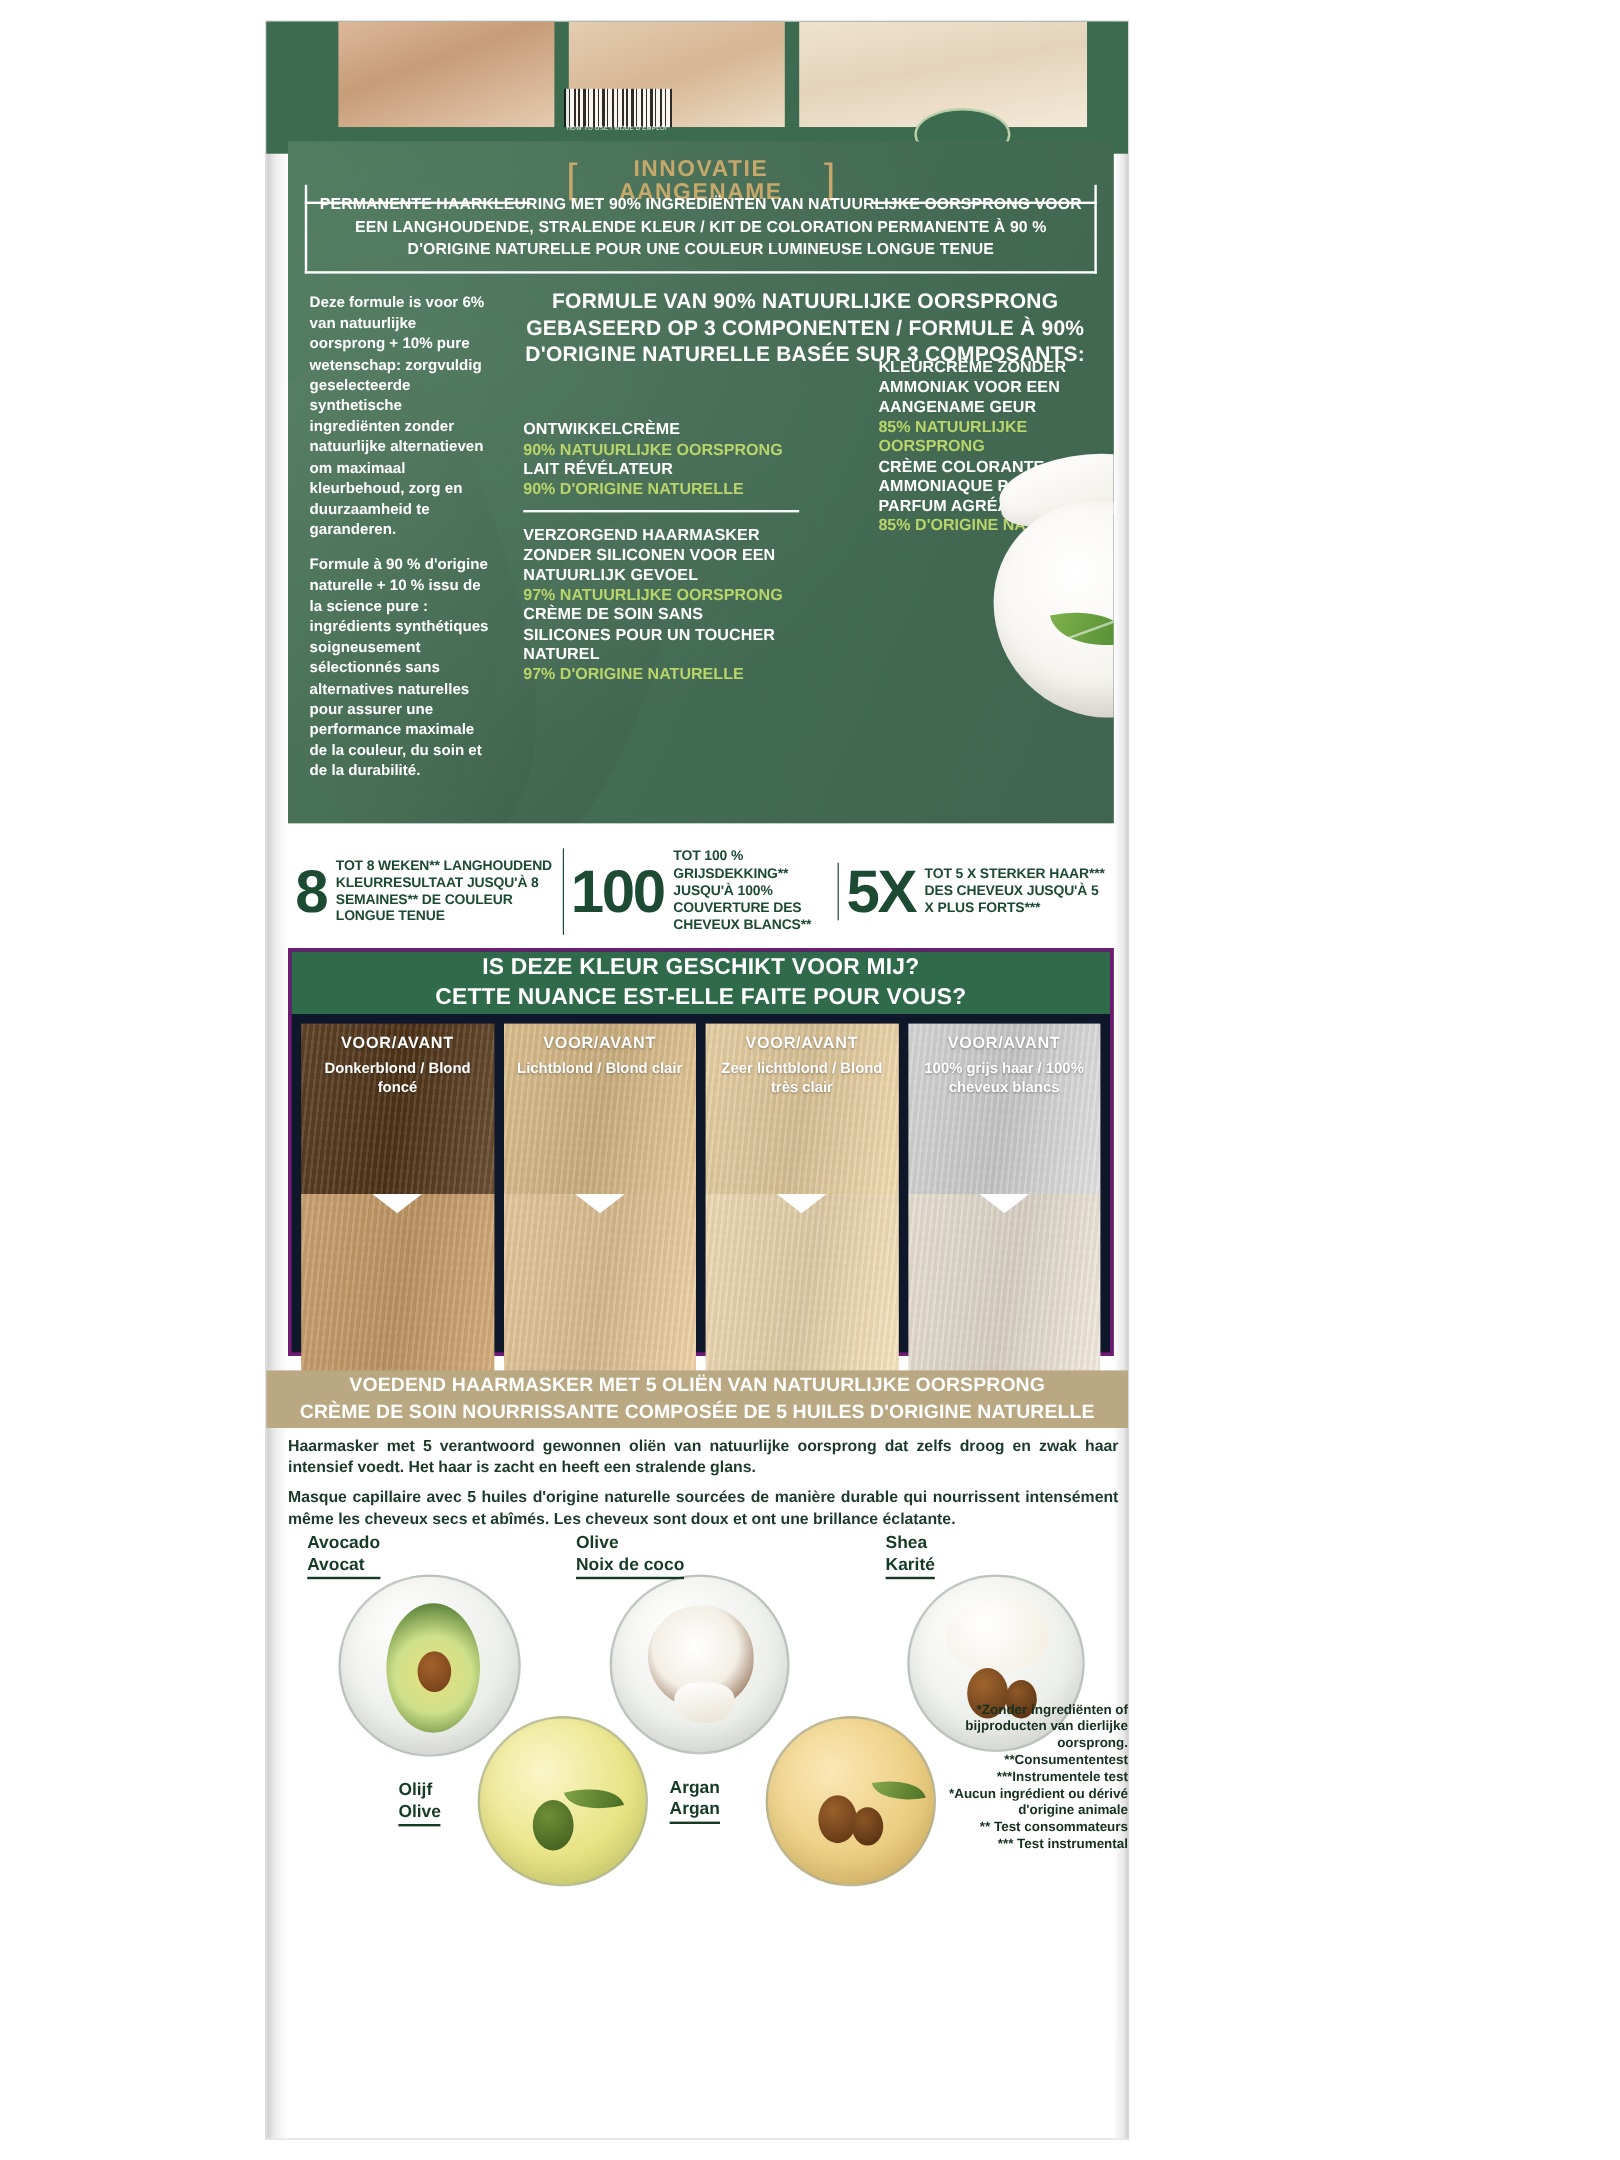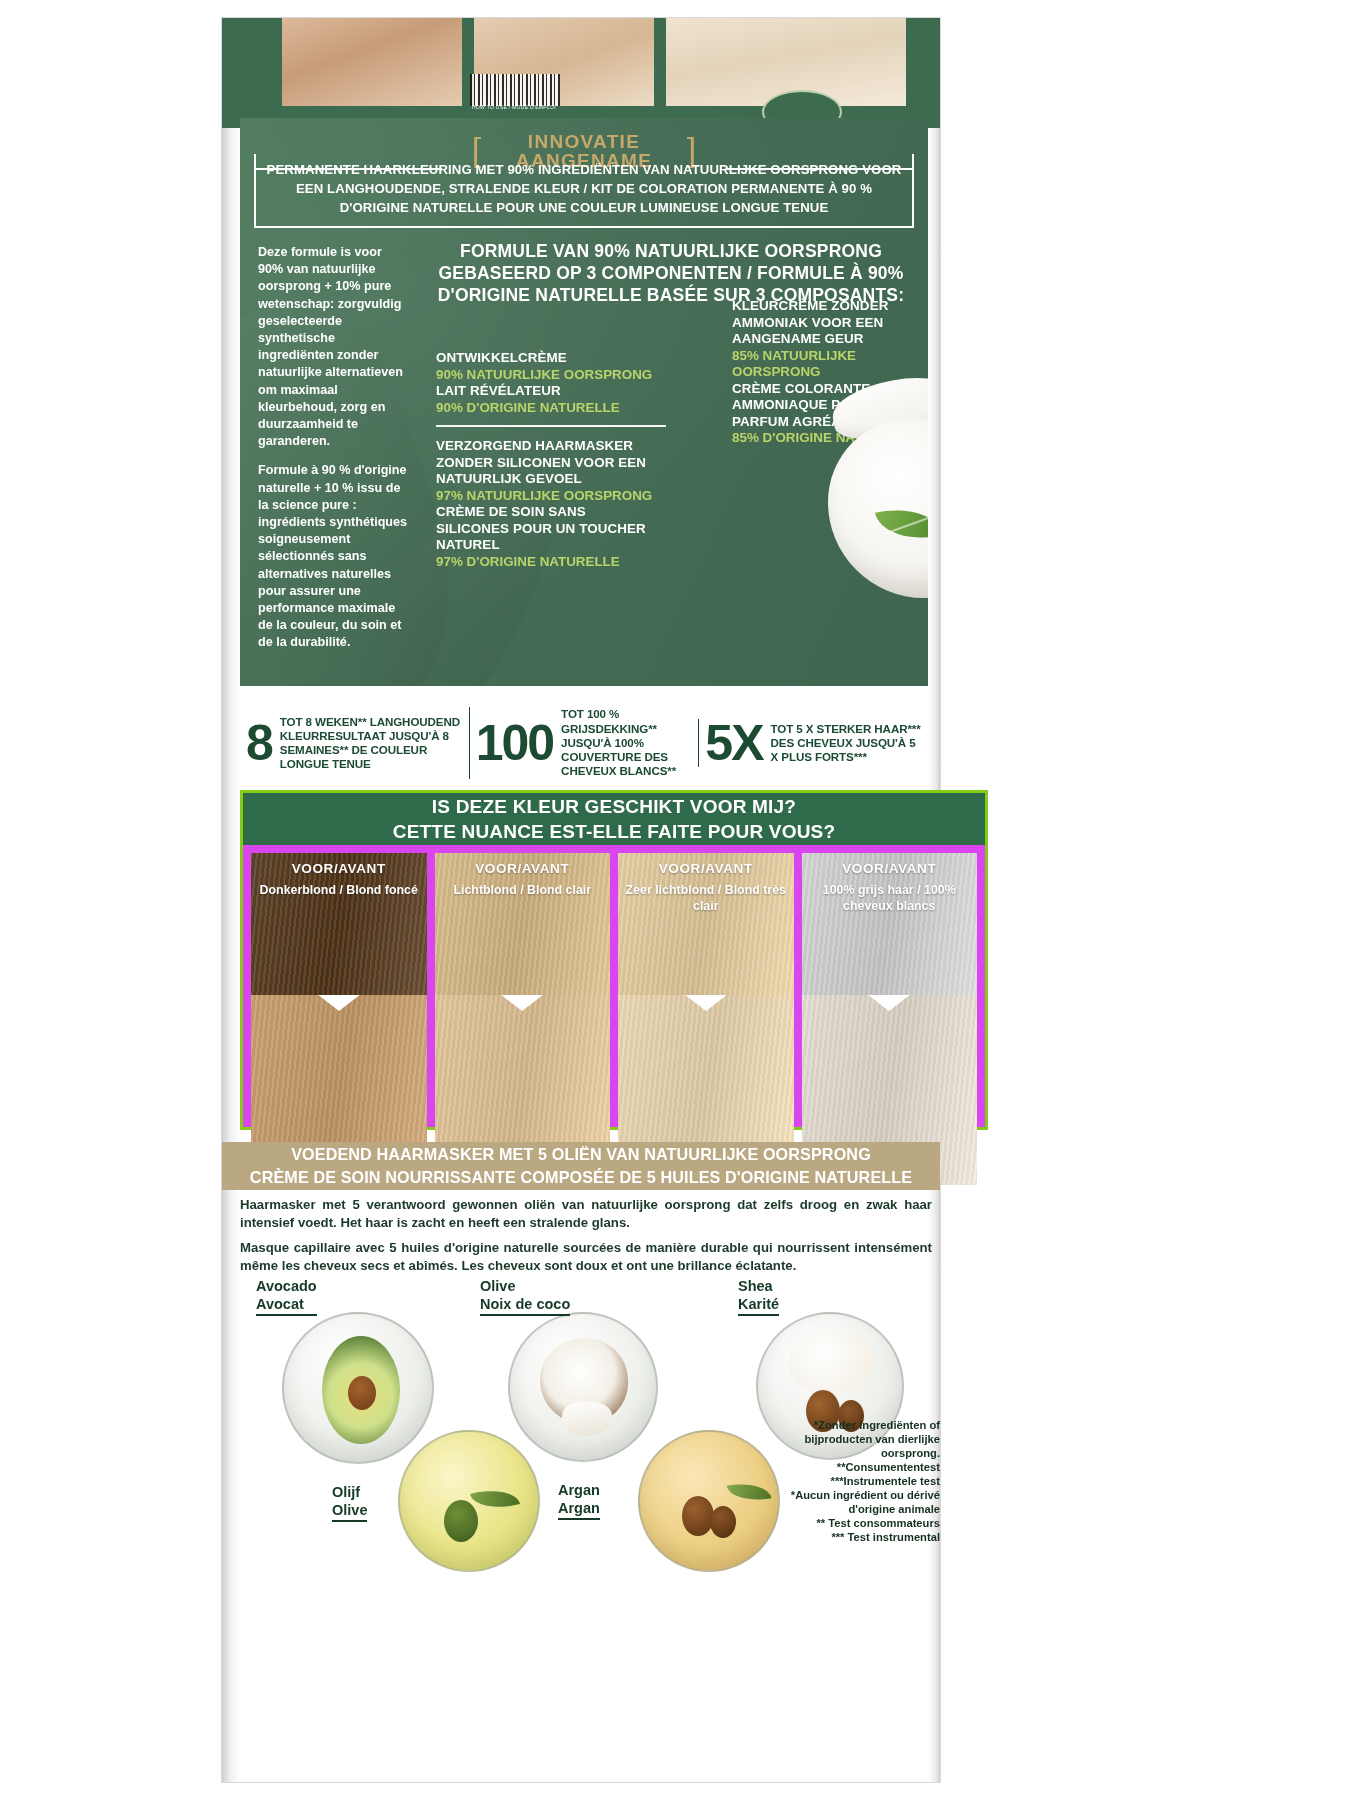--- a/index.html
+++ b/index.html
@@ -171,22 +171,22 @@
     position:absolute; left:240px; top:700px; width:688px; height:86px;
     background:#ffffff; display:flex; align-items:center;
   }
   .stat { flex:1; display:flex; align-items:center; gap:8px; padding:0 6px; }
   .stat + .stat { border-left:1.5px solid #1d4a33; }
   .stat-num { color:#1d4a33; font-weight:800; font-size:50px; line-height:48px; letter-spacing:-2px; }
   .stat-txt { color:#1d4a33; font-weight:700; font-size:11.6px; line-height:14.2px; letter-spacing:-.1px; }
 
   
   .match {
-    position:absolute; left:240px; top:790px; width:748px; height:340px;
-    border:3px solid #84cc16; background:#d946ef;
+    position:absolute; left:240px; top:790px; width:688px; height:340px;
+    border:3px solid #701a75; background:#0f172a;
   }
   .match-head {
     height:52px; background:#2f6a4a; color:#ffffff; text-align:center;
     font-weight:800; font-size:19px; line-height:25px; padding-top:1px;
     letter-spacing:.2px;
   }
   .swatches { display:flex; padding:8px 8px 10px 8px; gap:8px; }
   .sw { flex:1; position:relative; }
   .sw-before { height:142px; position:relative; overflow:hidden; }
   .sw-label {
@@ -280,21 +280,21 @@
         <span class="bracket r">]</span>
         <div class="innov-title">INNOVATIE</div>
         <div class="innov-title">AANGENAME</div>
       </div>
     </div>
 
     <div class="innov-box"></div>
     <div class="innov-copy">PERMANENTE HAARKLEURING MET 90% INGREDIËNTEN VAN NATUURLIJKE OORSPRONG VOOR EEN LANGHOUDENDE, STRALENDE KLEUR / KIT DE COLORATION PERMANENTE À 90 % D'ORIGINE NATURELLE POUR UNE COULEUR LUMINEUSE LONGUE TENUE</div>
 
     <div class="leftcol">
-      <p>Deze formule is voor 90% van natuurlijke oorsprong + 10% pure wetenschap: zorgvuldig geselecteerde synthetische ingrediënten zonder natuurlijke alternatieven om maximaal kleurbehoud, zorg en duurzaamheid te garanderen.</p>
+      <p>Deze formule is voor 6% van natuurlijke oorsprong + 10% pure wetenschap: zorgvuldig geselecteerde synthetische ingrediënten zonder natuurlijke alternatieven om maximaal kleurbehoud, zorg en duurzaamheid te garanderen.</p>
       <p>Formule à 90 % d'origine naturelle + 10 % issu de la science pure : ingrédients synthétiques soigneusement sélectionnés sans alternatives naturelles pour assurer une performance maximale de la couleur, du soin et de la durabilité.</p>
     </div>
 
     <div class="formula-head">FORMULE VAN 90% NATUURLIJKE OORSPRONG GEBASEERD OP 3 COMPONENTEN / FORMULE À 90% D'ORIGINE NATURELLE BASÉE SUR 3 COMPOSANTS:</div>
 
     <div class="comp-col-a">
       <div class="c-title">ONTWIKKELCRÈME</div>
       <div class="c-nat">90% NATUURLIJKE OORSPRONG</div>
       <div class="c-title">LAIT RÉVÉLATEUR</div>
       <div class="c-nat">90% D'ORIGINE NATURELLE</div>

